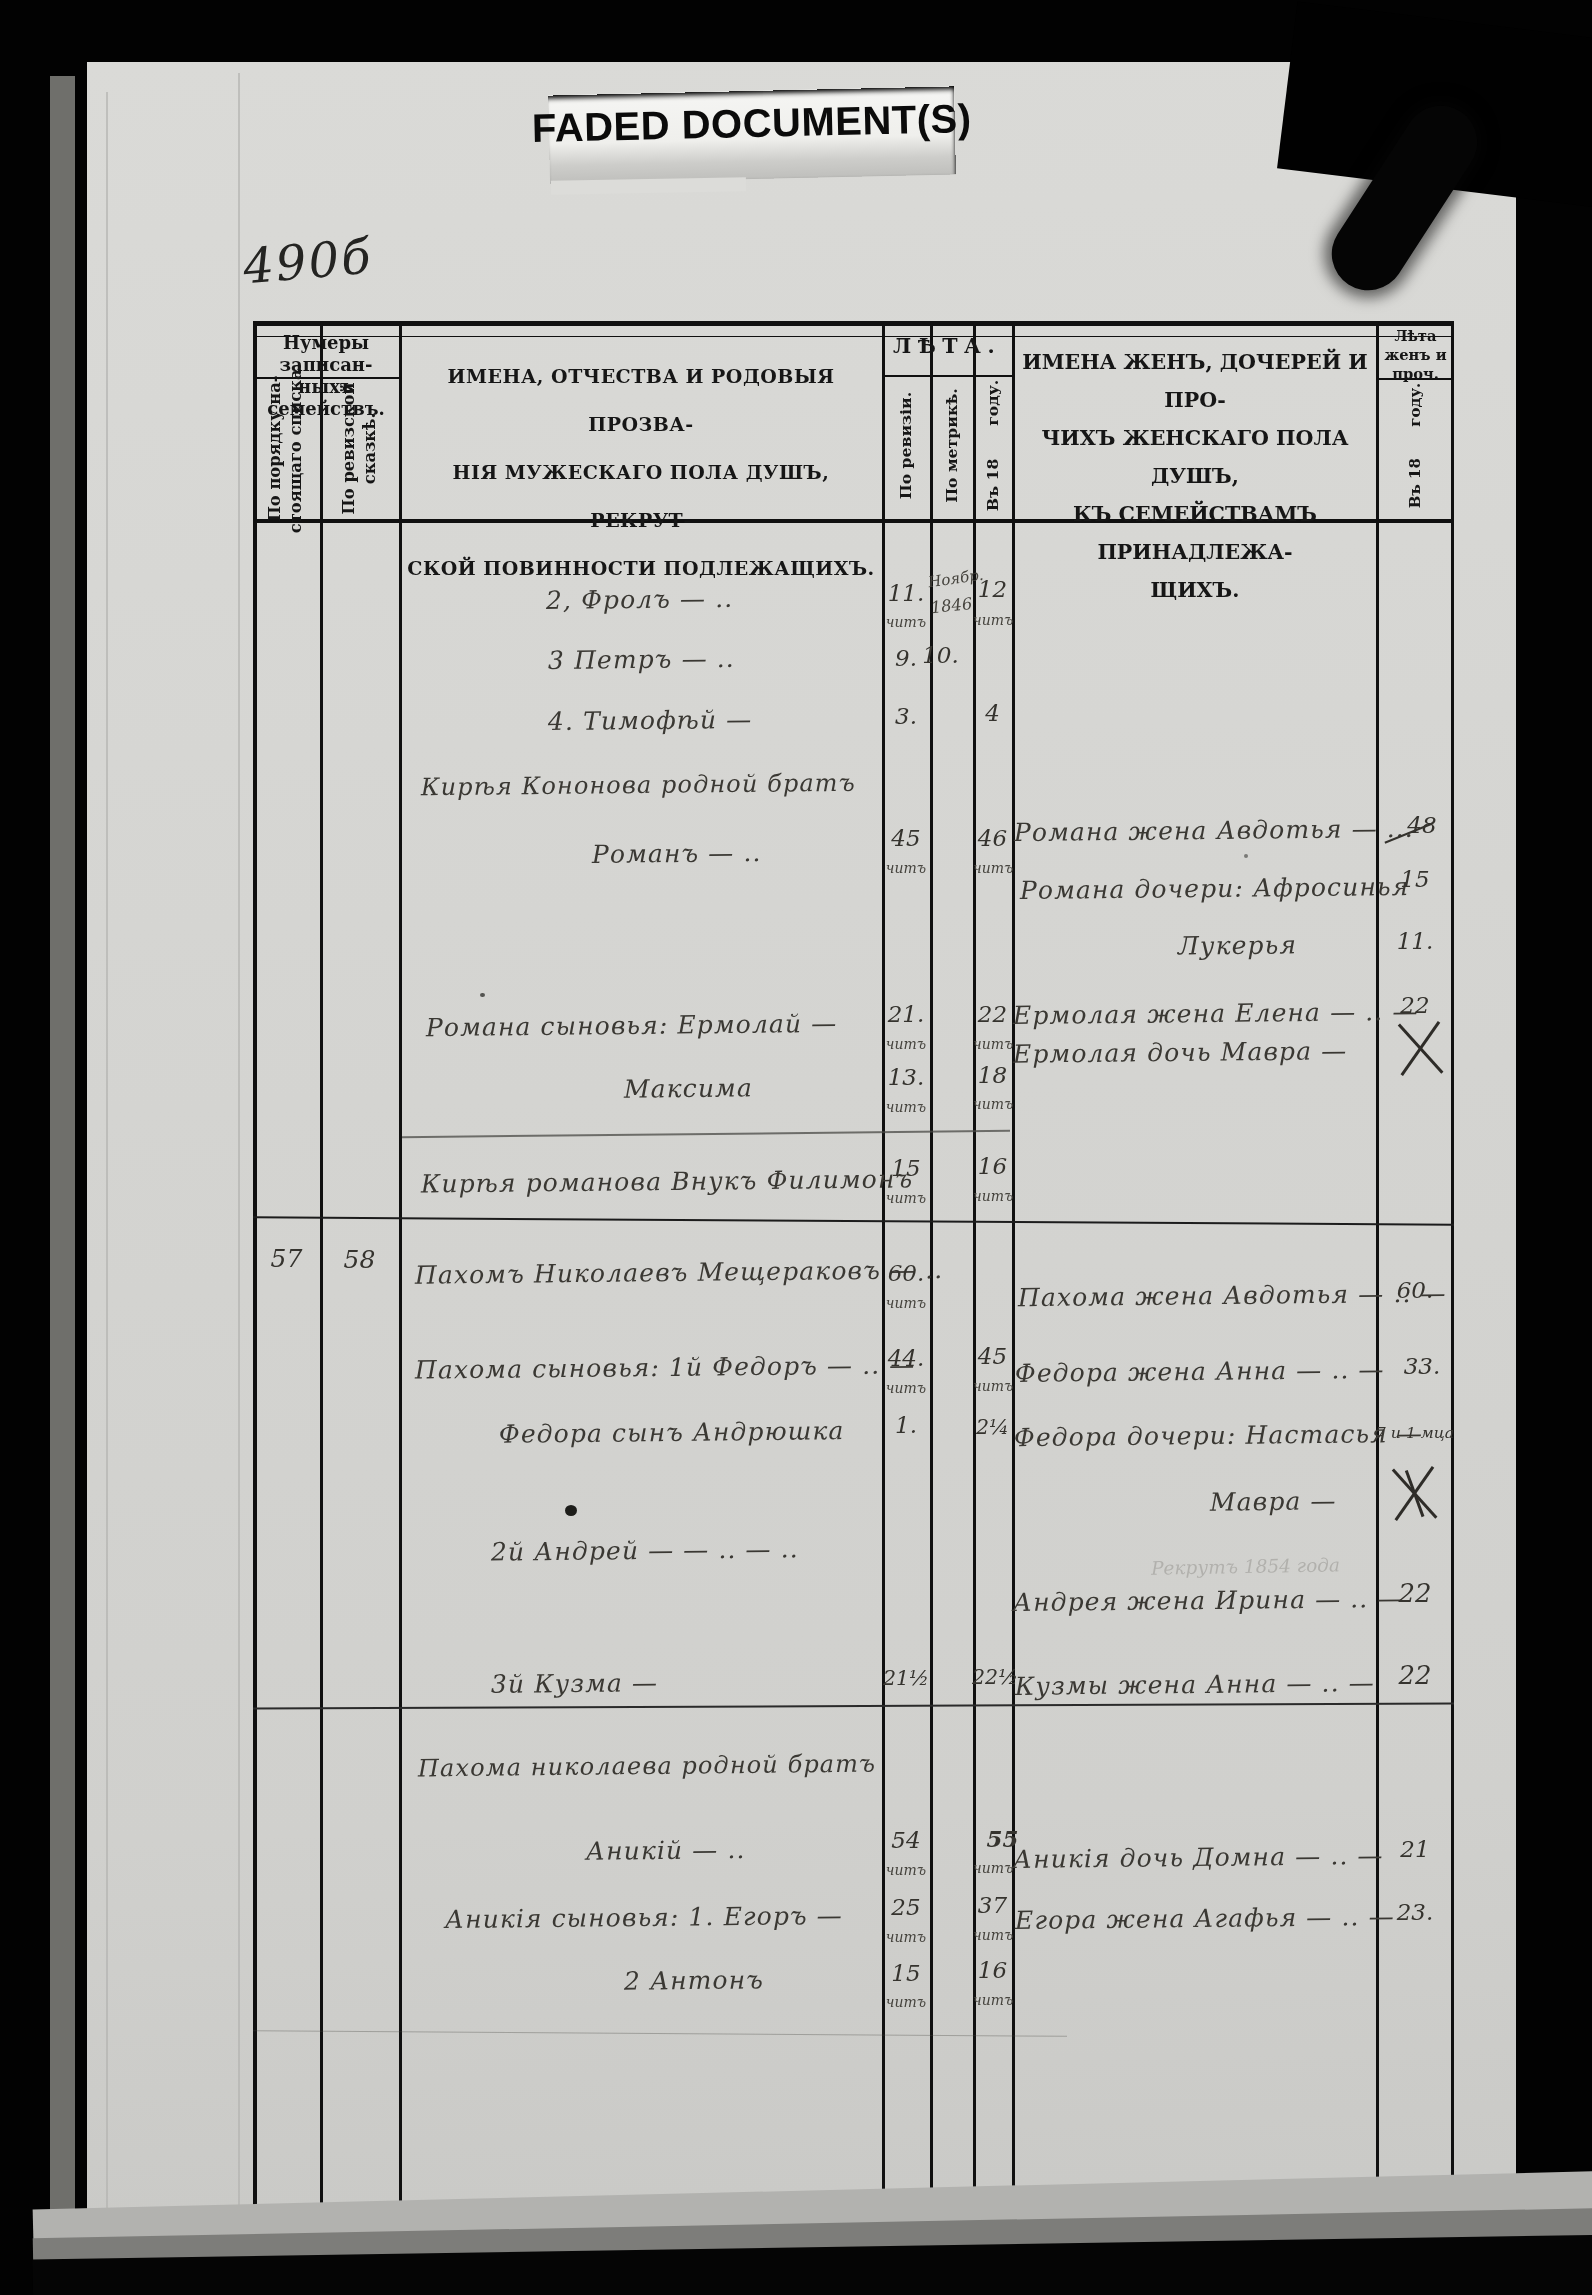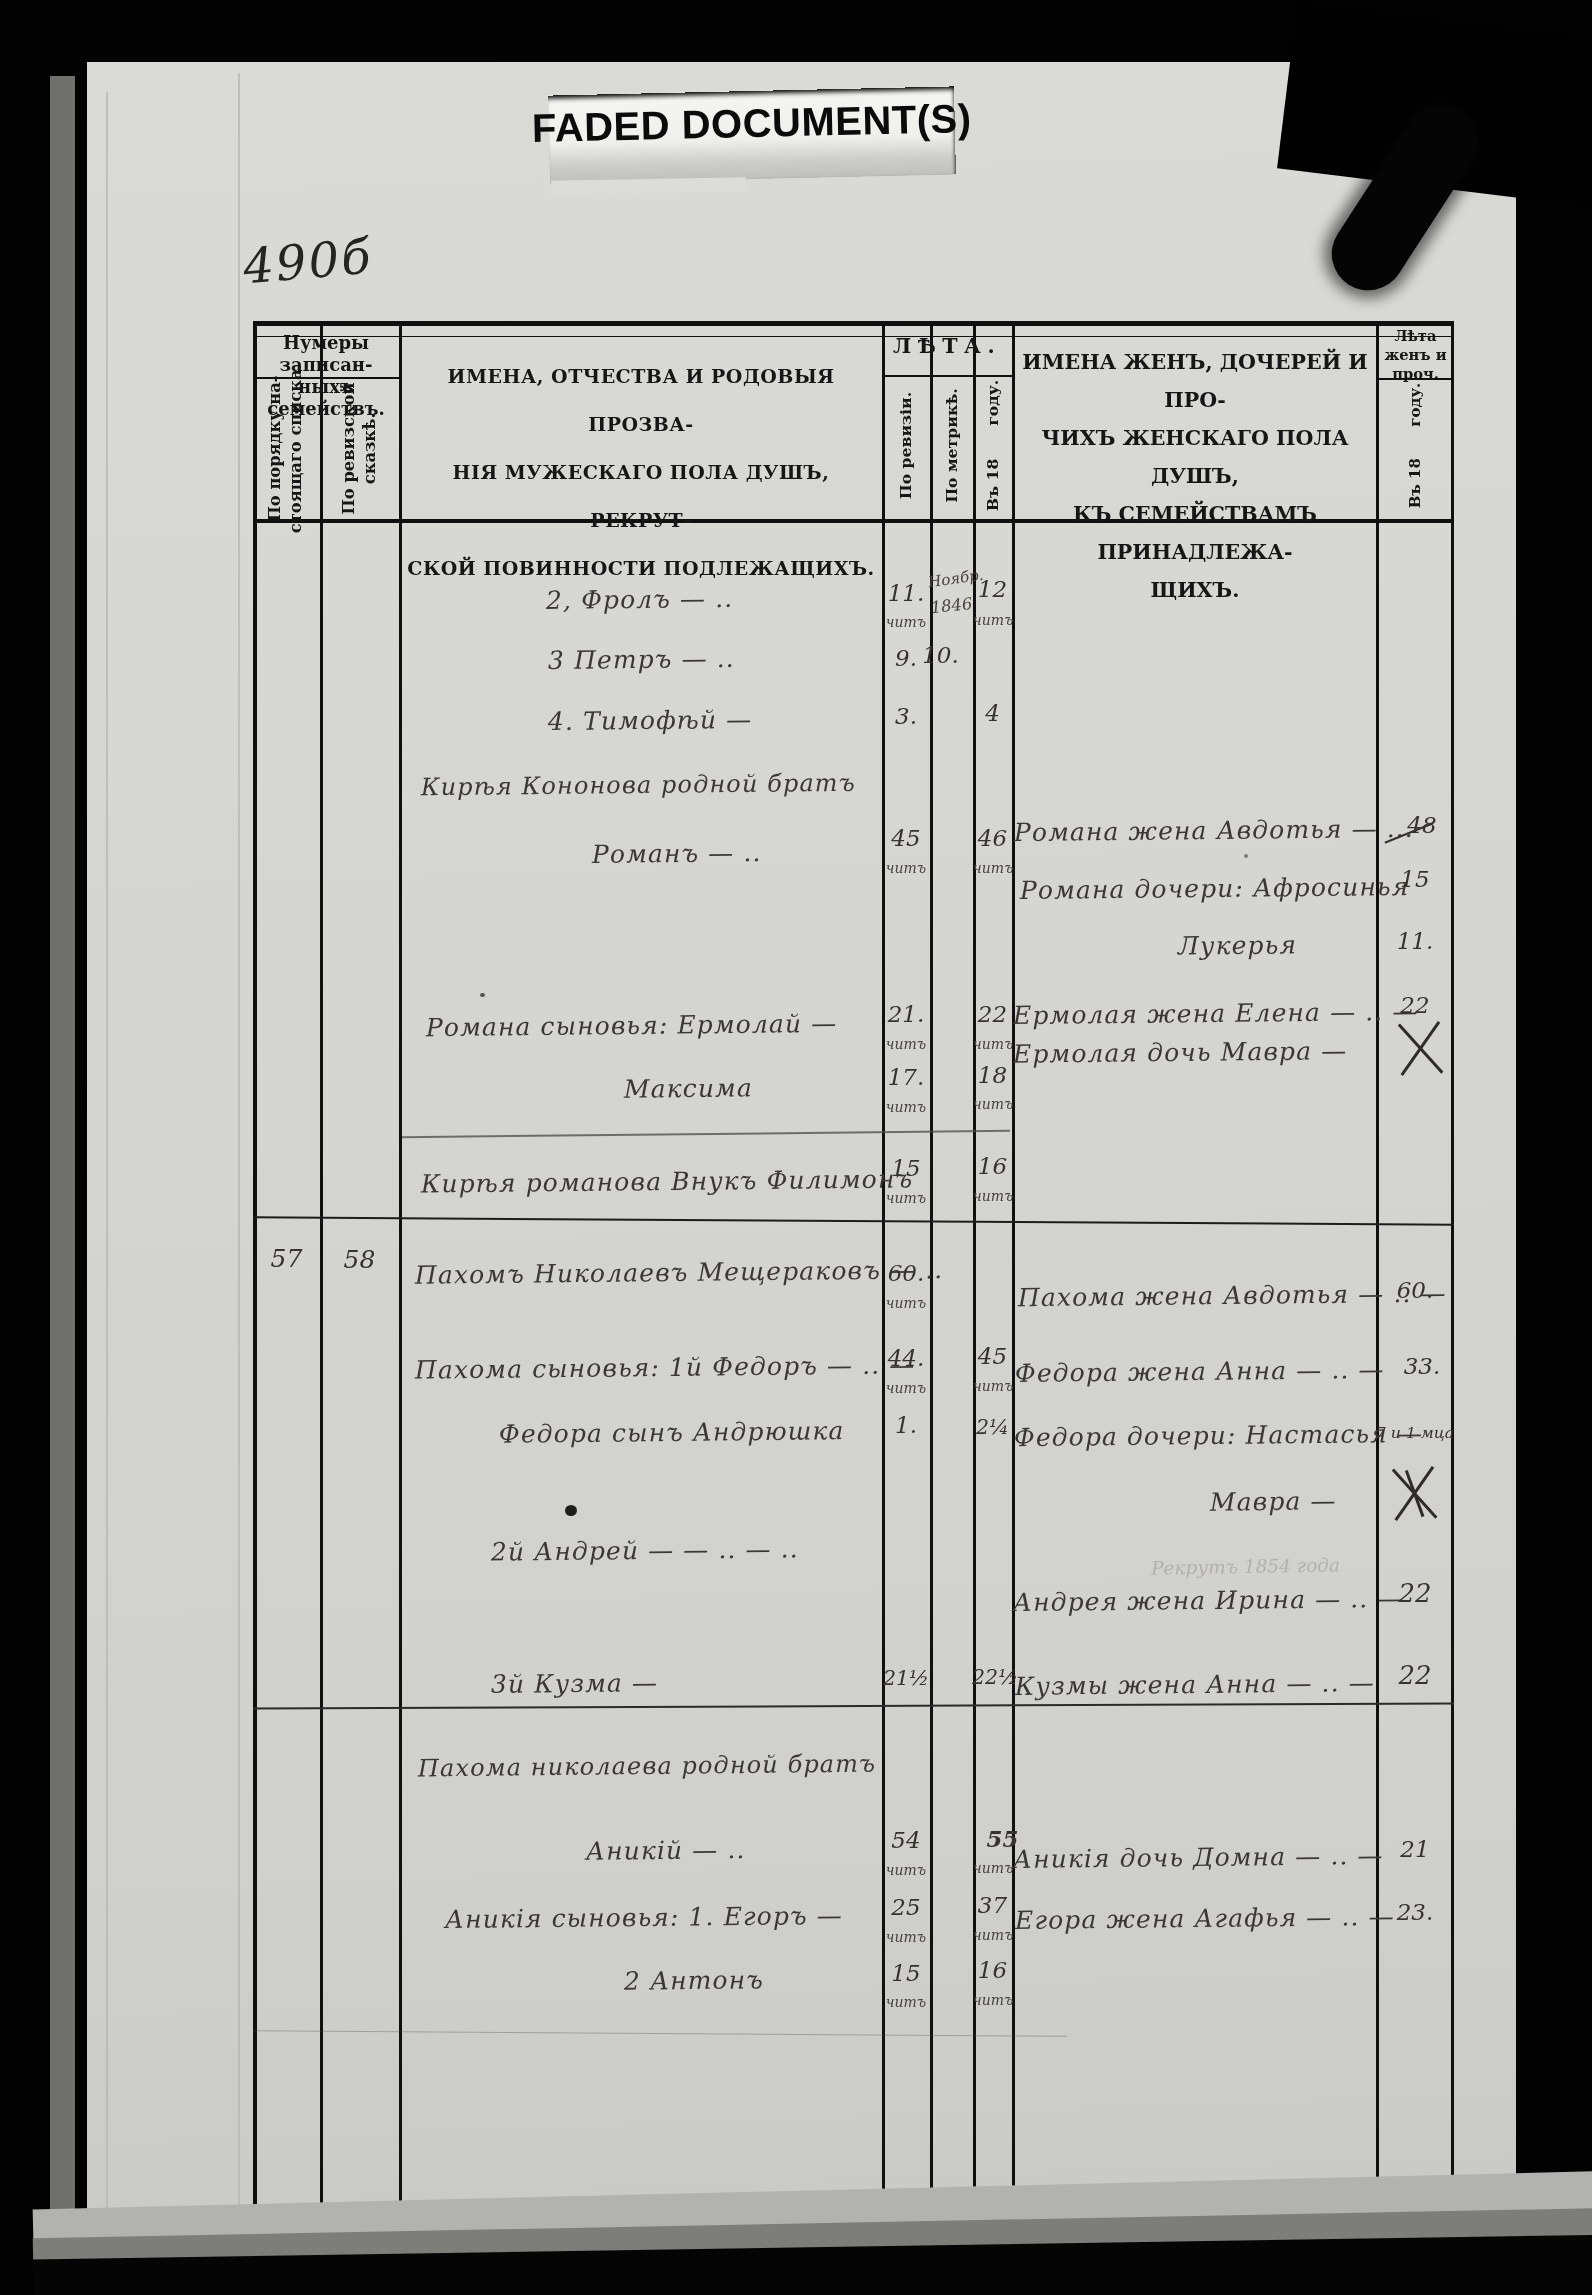--- a/index.html
+++ b/index.html
@@ -161,21 +161,21 @@
   <div class="abs hw" style="left:426px;top:1011px;">Романа сыновья: Ермолай —</div>
   <div class="abs hw-num" style="left:882px;width:48px;top:1001px;">21.</div>
   <div class="abs hw-sub" style="left:882px;width:48px;top:1036px;">читъ</div>
   <div class="abs hw-num" style="left:973px;width:39px;top:1001px;">22</div>
   <div class="abs hw-sub" style="left:973px;width:39px;top:1036px;">читъ</div>
 
   <div class="abs hw" style="left:1013px;top:999px;">Ермолая жена Елена — .. —</div>
   <div class="abs hw-num" style="left:1376px;width:78px;top:992px;">22</div>
 
   <div class="abs hw" style="left:624px;top:1074px;">Максима</div>
-  <div class="abs hw-num" style="left:882px;width:48px;top:1064px;">17.</div>
+  <div class="abs hw-num" style="left:882px;width:48px;top:1064px;">13.</div>
   <div class="abs hw-sub" style="left:882px;width:48px;top:1099px;">читъ</div>
   <div class="abs hw-num" style="left:973px;width:39px;top:1062px;">18</div>
   <div class="abs hw-sub" style="left:973px;width:39px;top:1096px;">читъ</div>
 
   <div class="abs hw" style="left:1013px;top:1038px;">Ермолая дочь Мавра —</div>
   <div class="abs cross" style="left:1391px;top:1019px;">
       <i class="a"></i>
       <i class="b"></i>
     </div>
 

